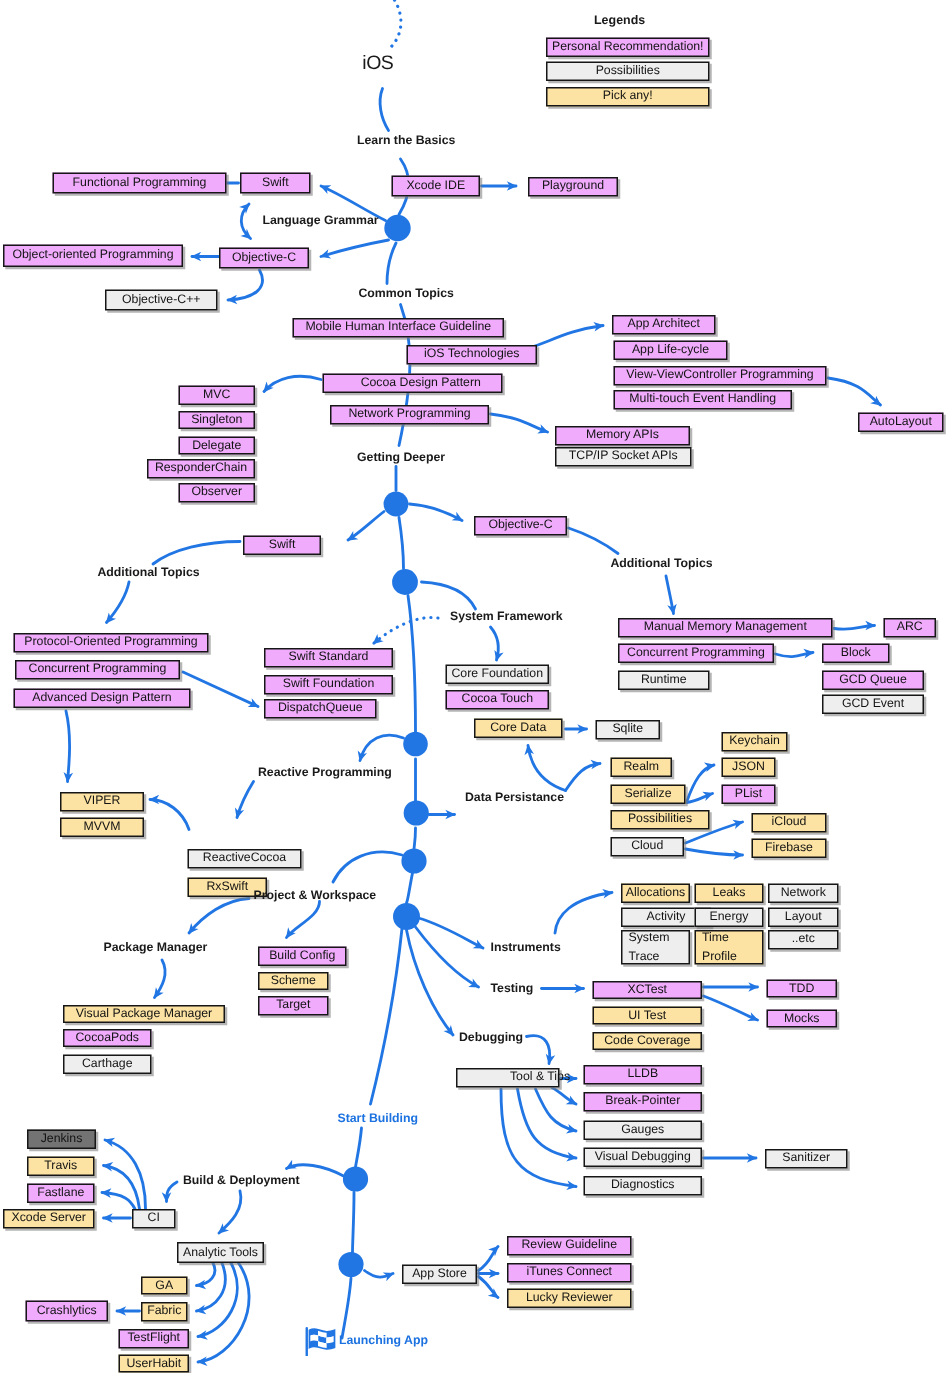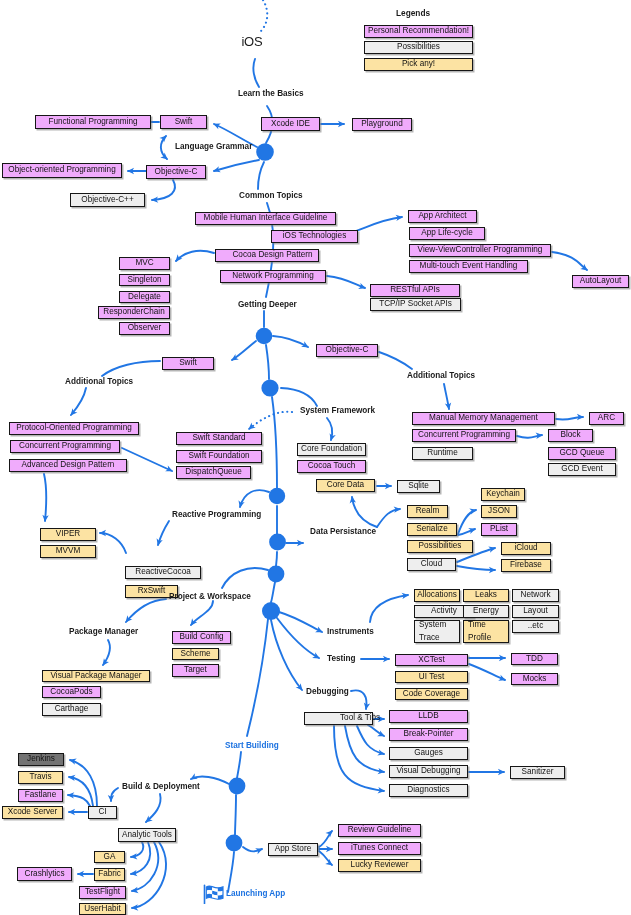--- a/index.html
+++ b/index.html
@@ -177,21 +177,21 @@
     </div>
     <div class="node gray" style="left: 70px; top: 193px; width: 75px; height: 14px;">
       <span>Objective-C++</span>
     </div>
     <div class="node yellow" style="left: 195px; top: 212px; width: 141px; height: 13px;">
       <span>Mobile Human Interface Guideline</span>
     </div>
     <div class="node yellow" style="left: 247px; top: 230px; width: 87px; height: 13px; margin-left: 24px;">
       <span>iOS Technologies</span>
     </div>
-    <div class="node yellow" style="left: 215px; top: 249px; width: 104px; height: 13px; padding-left: 11px;">
+    <div class="node yellow" style="left: 215px; top: 249px; width: 120px; height: 13px; padding-left: 11px;">
       <span>Cocoa Design Pattern</span>
     </div>
     <div class="node yellow" style="left: 220px; top: 270px; width: 106px; height: 13px;">
       <span>Network Programming</span>
     </div>
     <div class="node yellow" style="left: 408px; top: 210px; width: 69px; height: 13px;">
       <span>App Architect</span>
     </div>
     <div class="node yellow" style="left: 409px; top: 227px; width: 76px; height: 13px;">
       <span>App Life-cycle</span>
@@ -199,21 +199,21 @@
     <div class="node yellow" style="left: 409px; top: 244px; width: 142px; height: 13px;">
       <span>View-ViewController Programming</span>
     </div>
     <div class="node yellow" style="left: 409px; top: 260px; width: 119px; height: 13px;">
       <span>Multi-touch Event Handling</span>
     </div>
     <div class="node yellow" style="left: 572px; top: 275px; width: 57px; height: 13px;">
       <span>AutoLayout</span>
     </div>
     <div class="node yellow" style="left: 370px; top: 284px; width: 90px; height: 13px;">
-      <span>RESTful APIs</span>
+      <span>Memory APIs</span>
     </div>
     <div class="node gray" style="left: 370px; top: 298px; width: 91px; height: 13px;">
       <span>TCP/IP Socket APIs</span>
     </div>
     <div class="node yellow" style="left: 119px; top: 257px; width: 51px; height: 13px;">
       <span>MVC</span>
     </div>
     <div class="node yellow" style="left: 119px; top: 274px; width: 51px; height: 12px;">
       <span>Singleton</span>
     </div>

